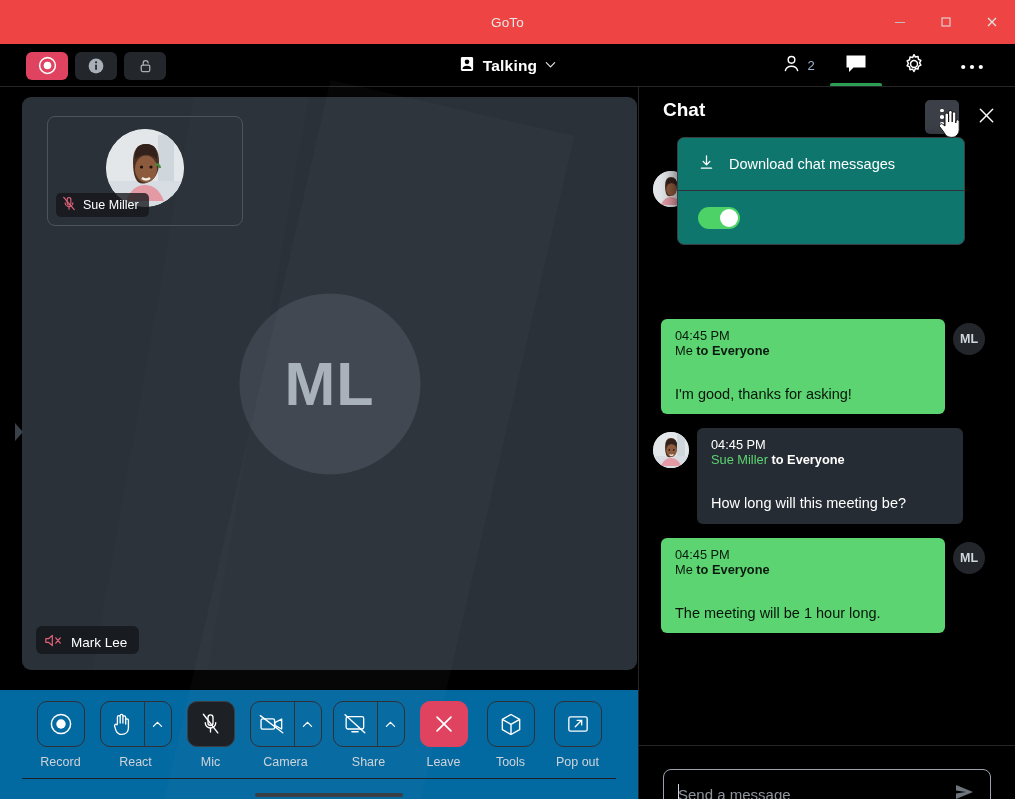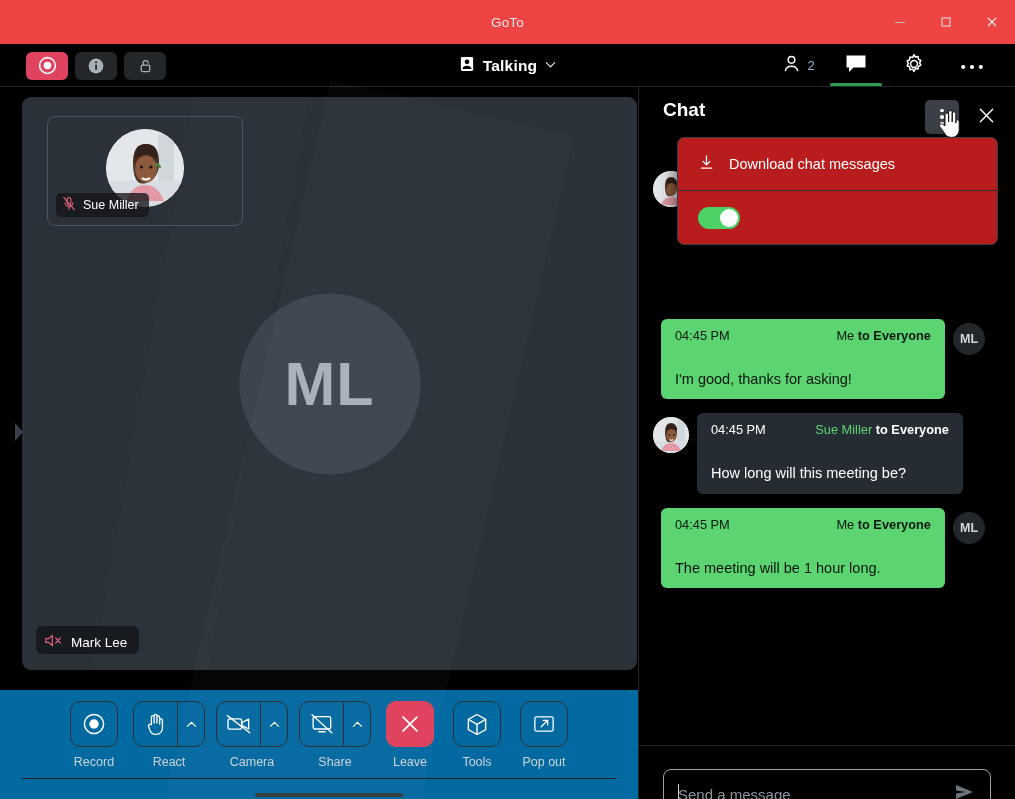--- a/index.html
+++ b/index.html
@@ -122,22 +122,22 @@
   .chat-title{ position:absolute; left:24px; top:12px; font-size:19px; font-weight:bold; color:#fff; }
   .chat-hbtn{ position:absolute; top:13px; width:34px; height:34px; border-radius:5px;
               display:flex; align-items:center; justify-content:center; cursor:pointer; }
   .chat-hbtn.kebab{ right:56px; background:#3b4048; }
   .chat-hbtn.closeb{ right:12px; }
   .dot3{ display:flex; flex-direction:column; gap:3px; align-items:center; }
   .dot3 i{ width:3.5px; height:3.5px; border-radius:50%; background:#fff; display:block; }
 
   
   .dropdown{
-    position:absolute; left:38px; top:50px; width:321px;
-    background:#b91c1c; border:1px solid #3a3f46; border-radius:7px; z-index:40;
+    position:absolute; left:38px; top:50px; width:288px;
+    background:#0f766e; border:1px solid #3a3f46; border-radius:7px; z-index:40;
     box-shadow:0 5px 18px rgba(0,0,0,.7);
   }
   .dd-item{ height:52px; display:flex; align-items:center; gap:14px; padding:0 20px; cursor:pointer; }
   .dd-item .txt{ font-size:14.5px; color:#fff; }
   .dd-sep{ height:1px; background:#2d3137; }
   .dd-row{ height:53px; display:flex; align-items:center; justify-content:space-between;
            padding:0 14px 0 20px; cursor:pointer; }
   .dd-row .txt{ font-size:14.5px; color:#fff; }
   .toggle{ width:42px; height:22px; border-radius:11px; background:#4cd267; position:relative; }
   .toggle i{ position:absolute; right:2px; top:2px; width:18px; height:18px;
@@ -145,21 +145,21 @@
   .cursor-hand{ position:absolute; left:298px; top:22px; z-index:50; pointer-events:none; }
 
   
   .msgs{ position:absolute; left:0; top:62px; width:377px; height:596px; overflow:hidden; }
   .msg{ position:relative; display:flex; align-items:flex-start; margin:0 0 14px 0; }
   .msg.me{ padding:0 12px 0 22px; justify-content:flex-start; }
   .msg.them{ padding:0 12px 0 14px; }
   .bub{ border-radius:6px; padding:9px 14px 11px 14px; }
   .bub.green{ background:#5cd471; color:#06140a; width:284px; }
   .bub.dark{ background:#262c33; color:#fff; width:266px; }
-  .bub .row1{ display:flex; justify-content:space-between; align-items:baseline; font-size:12.8px; margin-bottom:7px; }
+  .bub .row1{ display:flex; justify-content:space-between; align-items:baseline; font-size:12.8px; margin-bottom:7px;flex-direction:column; }
   .bub.green .row1{ color:#0a1a0e; }
   .bub .who{ font-weight:normal; }
   .bub .who b{ font-weight:bold; }
   .bub.dark .sender{ color:#5cd471; font-weight:normal; }
   .bub .body{ font-size:14.5px; line-height:1.2;margin-top:28px; }
   .ml-av{ width:32px; height:32px; border-radius:50%; background:#23272c; color:#cfd6dd;
           font-size:12.5px; font-weight:bold; display:flex; align-items:center;
           justify-content:center; margin-left:8px; margin-top:4px; }
   .sue-av{ width:36px; height:36px; border-radius:50%; overflow:hidden; margin-right:8px;
            margin-top:4px; background:#cfd4d8; flex:none; }
@@ -362,20 +362,31 @@
           </div>
           <div class="r">
             <svg width="13" height="13" viewBox="0 0 14 14">
                 <path d="M2.6 9 L7 4.6 L11.4 9" fill="none" stroke="#fff" stroke-width="1.3" stroke-linecap="round"></path>
               </svg>
           </div>
         </div>
         <div class="clabel">React</div>
       </div>
 
+      <div class="ctrl">
+        <div class="cbox hl">
+          <svg width="23" height="24" viewBox="0 0 24 26">
+            <path d="M12 3.2a2.7 2.7 0 0 1 2.7 2.7v6a2.7 2.7 0 0 1-5.4 0v-6A2.7 2.7 0 0 1 12 3.2z" fill="none" stroke="#fff" stroke-width="1.45"></path>
+            <path d="M6.3 11.6a5.7 5.7 0 0 0 11.4 0" fill="none" stroke="#fff" stroke-width="1.45" stroke-linecap="round"></path>
+            <path d="M12 17.5v4.3" stroke="#fff" stroke-width="1.45" stroke-linecap="round"></path>
+            <path d="M4.3 2.4 L19.9 22.6" stroke="#fff" stroke-width="1.5" stroke-linecap="round"></path>
+          </svg>
+        </div>
+        <div class="clabel">Mic</div>
+      </div>
 
       <div class="ctrl wide">
         <div class="cbox split">
           <div class="l">
             <svg width="26" height="22" viewBox="0 0 28 22">
               <rect x="2.2" y="5.4" width="14.6" height="11.2" rx="1.9" fill="none" stroke="#fff" stroke-width="1.45"></rect>
               <path d="M17 9.6 L24.4 5.6 v10.8 L17 12.4 z" fill="none" stroke="#fff" stroke-width="1.45" stroke-linejoin="round"></path>
               <path d="M1.4 2 L25.6 20.4" stroke="#fff" stroke-width="1.5" stroke-linecap="round"></path>
             </svg>
           </div>

